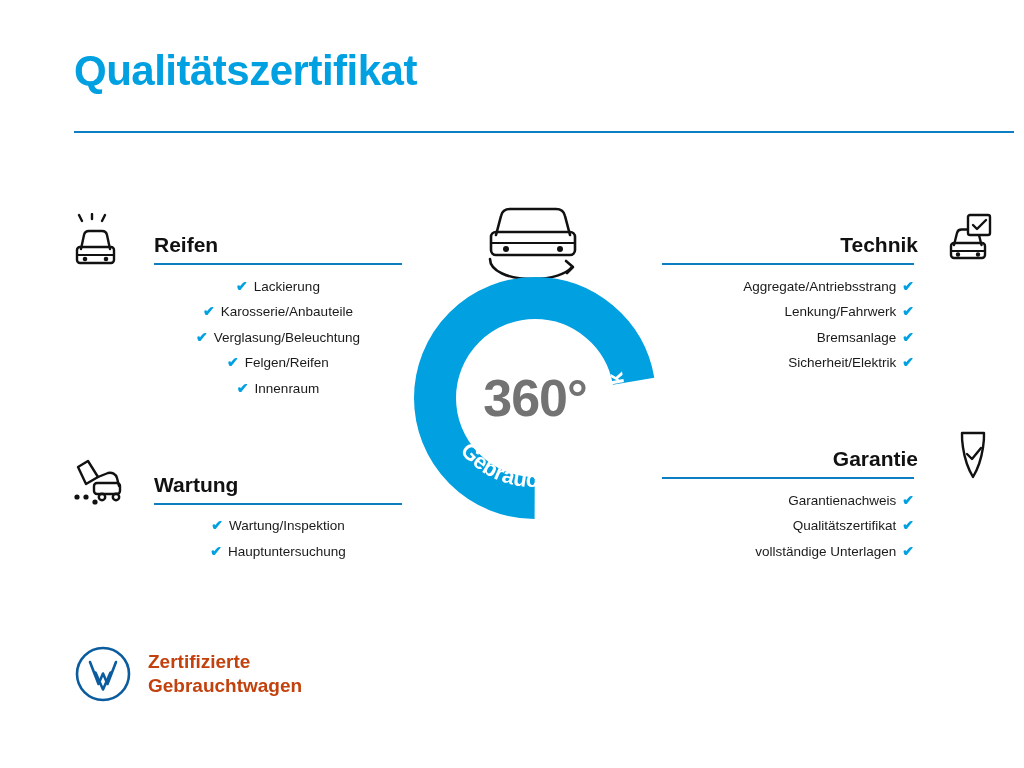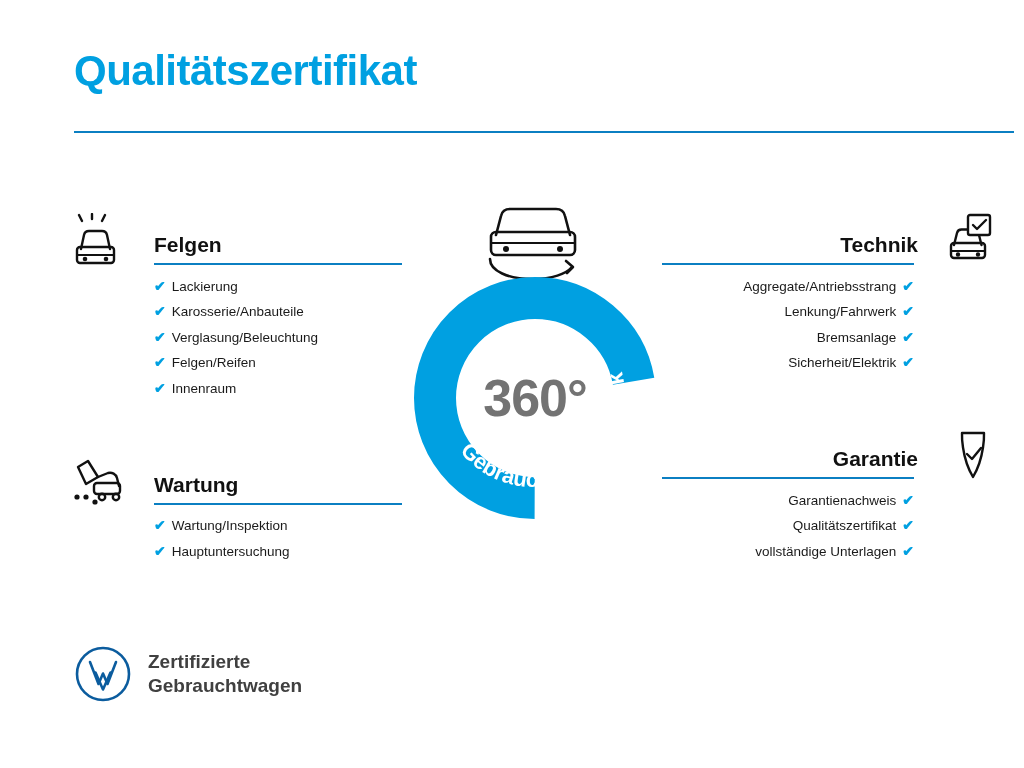--- a/index.html
+++ b/index.html
@@ -98,21 +98,21 @@
     margin: 0;
     padding: 0;
   }
   .items li {
     font-size: 13.5px;
     color: #1a1a1a;
     line-height: 1.0;
     padding: 5.5px 0;
     white-space: nowrap;
   }
-  .left .items li { padding-left: 82px; text-align: left; }
+  .left .items li { padding-left: 82px; text-align: center; }
   .right .items li { padding-right: 82px; text-align: right; }
 
   .check {
     color: #00a0e1;
     font-weight: bold;
     font-size: 14px;
   }
   .left .check { margin-right: 6px; }
   .right .check { margin-left: 6px; }
 
@@ -160,21 +160,21 @@
     top: 645px;
     display: flex;
     align-items: center;
     gap: 16px;
   }
   .vw-logo { width: 58px; height: 58px; }
   .footer-text {
     font-size: 19px;
     font-weight: bold;
     line-height: 1.28;
-    color: #404040;
+    color: #c2410c;
   }
 </style>
 </head>
 <body>
 
 <div class="page">
 
   <div class="title">Qualitätszertifikat</div>
   <div class="title-rule"></div>
 
@@ -185,21 +185,21 @@
         <div class="icon-box">
           <svg viewBox="0 0 68 56" width="68" height="56" fill="none" stroke="#111" stroke-width="2.4" stroke-linecap="round" stroke-linejoin="round">
             <path d="M10 8 L7 2 M20 6 L20 1 M30 8 L33 2"></path>
             <path d="M9 36 L12 22 C12.5 19.5 14 18 17 18 L30 18 C33 18 34.5 19.5 35 22 L38 36"></path>
             <rect x="5" y="34" width="37" height="16" rx="3"></rect>
             <path d="M5 42 L42 42" stroke-width="2"></path>
             <circle cx="13" cy="46" r="2.3" fill="#111" stroke="none"></circle>
             <circle cx="34" cy="46" r="2.3" fill="#111" stroke="none"></circle>
           </svg>
         </div>
-        <div class="block-title">Felgen</div>
+        <div class="block-title">Reifen</div>
         <div class="head-rule"></div>
       </div>
       <ul class="items">
         <li><span class="check">✔</span><span>Lackierung</span></li>
         <li><span class="check">✔</span><span>Karosserie/Anbauteile</span></li>
         <li><span class="check">✔</span><span>Verglasung/Beleuchtung</span></li>
         <li><span class="check">✔</span><span>Felgen/Reifen</span></li>
         <li><span class="check">✔</span><span>Innenraum</span></li>
       </ul>
     </div>

